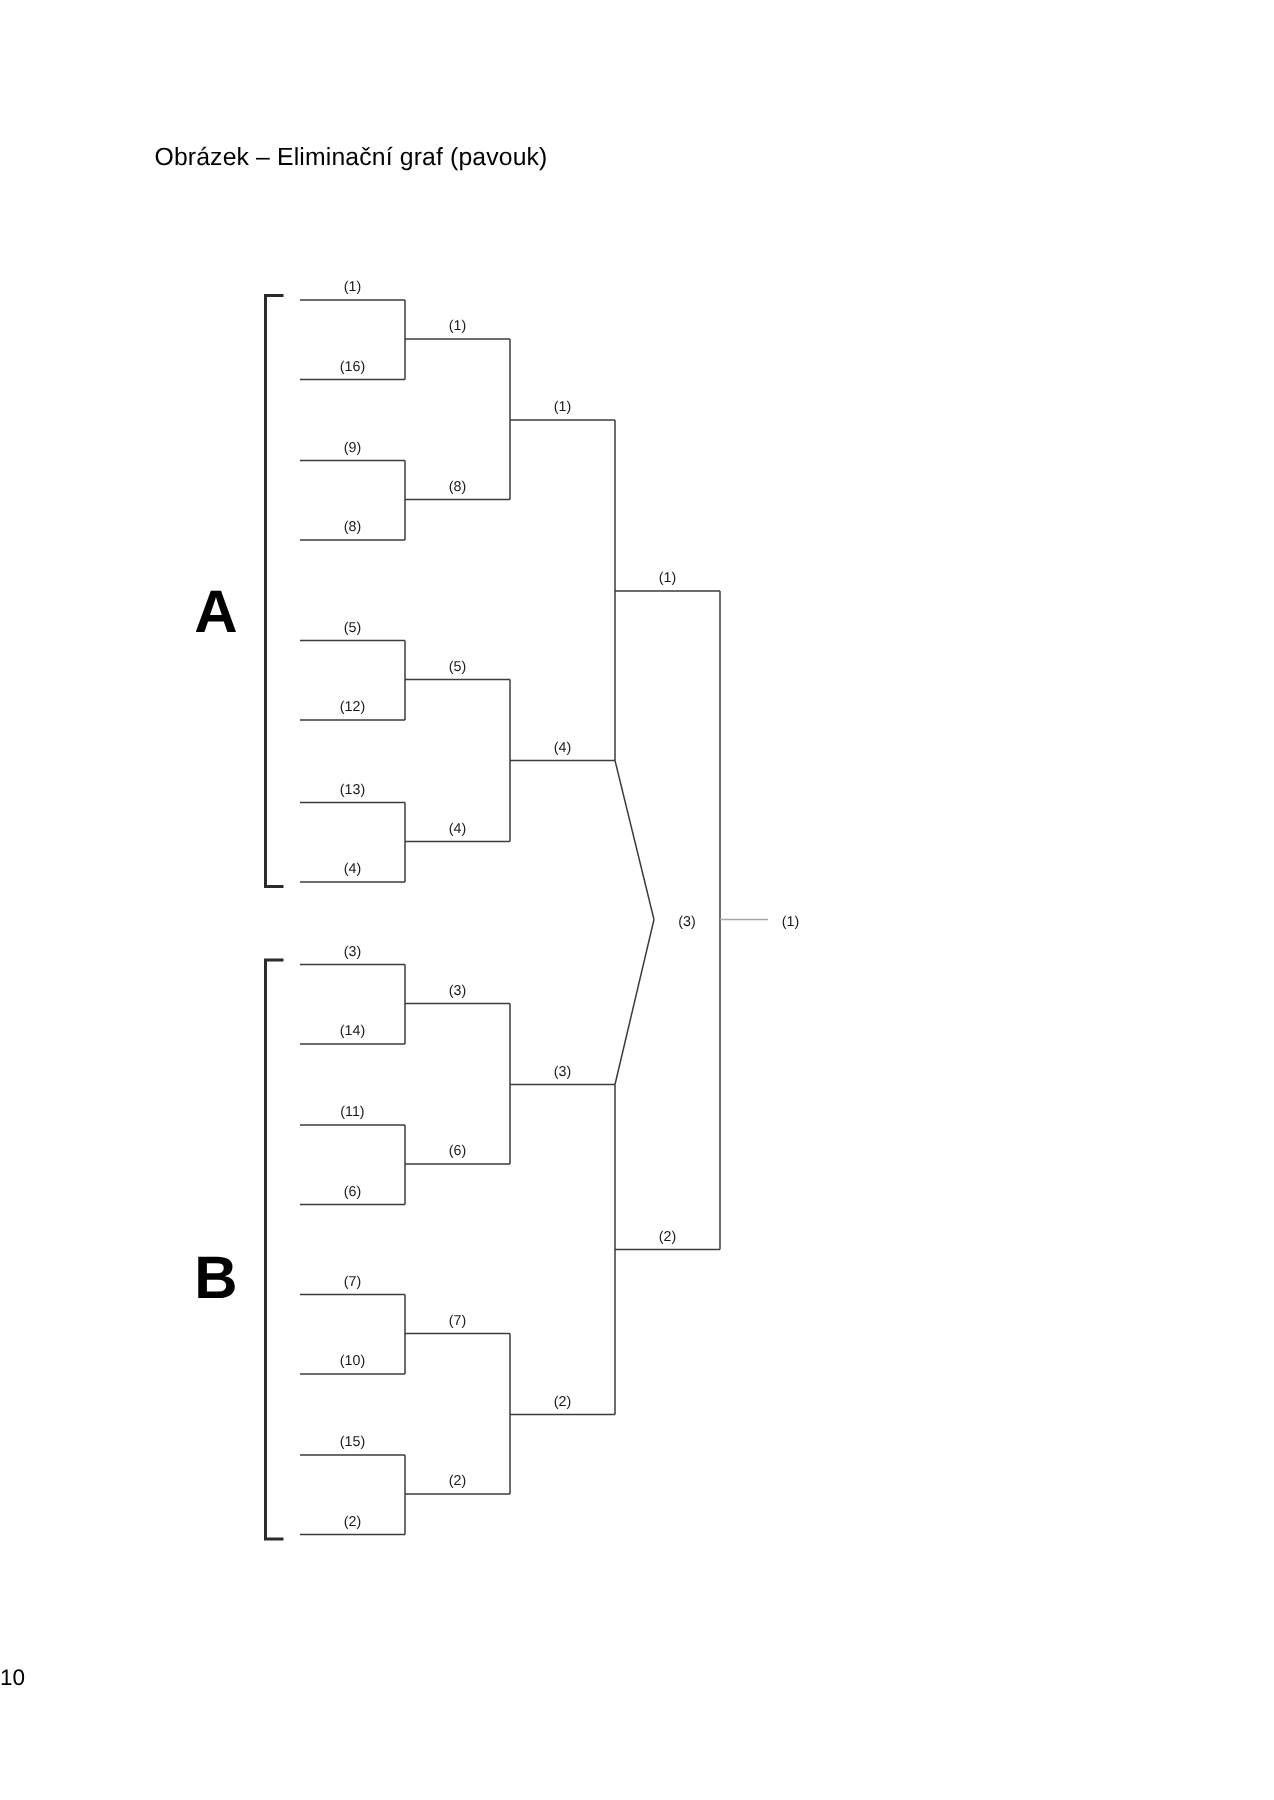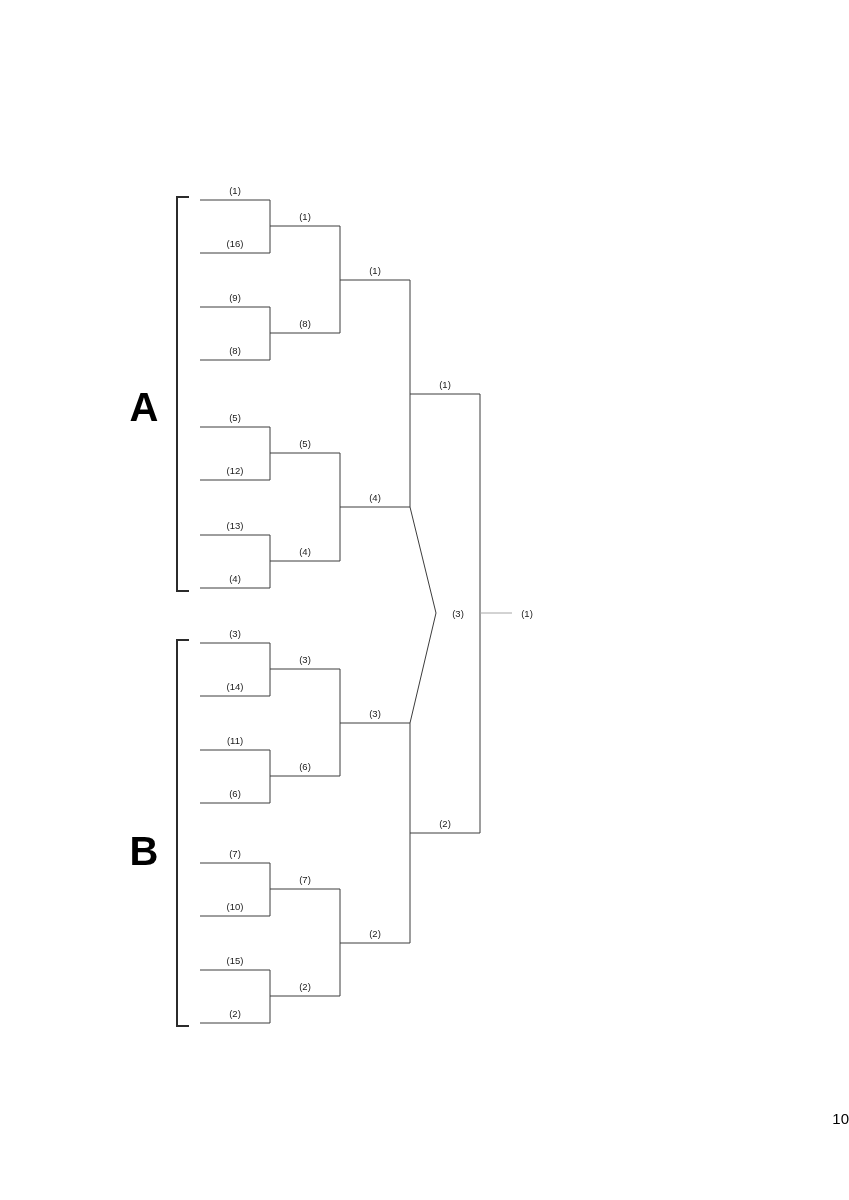--- a/index.html
+++ b/index.html
@@ -17,21 +17,21 @@
     top: 96px;
     font-size: 16.5px;
     color: #000000;
     letter-spacing: 0.1px;
   }
   .page-number {
     position: absolute;
     top: 1110px;
     left: 0;
     width: 100%;
-    text-align: right;
+    text-align: left;
     font-size: 15px;
     color: #000000;
   }
   svg.bracket-svg {
     position: absolute;
     left: 0;
     top: 0;
   }
   .lines {
     stroke: #3c3c3c;
@@ -60,20 +60,21 @@
     font-weight: bold;
     fill: #000000;
     text-anchor: middle;
   }
 </style>
 </head>
 <body>
 
 <div class="page">
 
+  <div class="caption">Obrázek – Eliminační graf (pavouk)</div>
 
   <svg class="bracket-svg" width="849" height="1200" viewBox="0 0 849 1200">
 
     <path class="bracket-mark" d="M189 197 H177 V591 H189"></path>
 
     <path class="bracket-mark" d="M189 640 H177 V1026 H189"></path>
 
     <path class="lines" d="M200 200 H270 M200 253 H270 M270 200 V253 M270 226 H340
              M200 307 H270 M200 360 H270 M270 307 V360 M270 333 H340
              M340 226 V333 M340 280 H410

